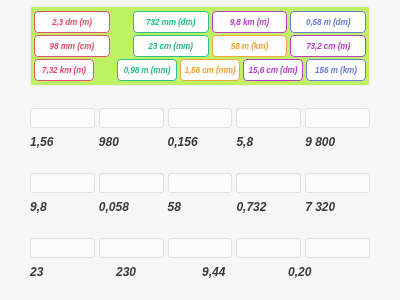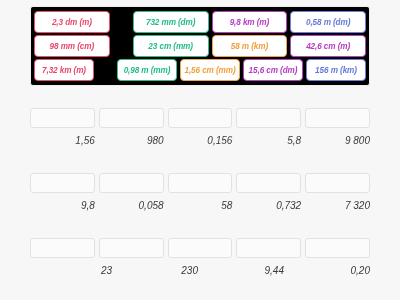--- a/index.html
+++ b/index.html
@@ -21,21 +21,21 @@
     background: #f7f7f7;
   }
 
   
   .tiles-panel {
     position: absolute;
     left: 30px;
     top: 6px;
     width: 340px;
     box-sizing: border-box;
-    background: #000000;
+    background: #bef264;
     border: 1px solid #eeeeee;
     border-radius: 3px;
     padding: 4px 3px;
   }
   .tiles-row {
     display: flex;
     justify-content: space-between;
     gap: 3px;
     margin-bottom: 2px;
   }
@@ -92,24 +92,24 @@
   }
 
   .labels {
     display: flex;
     justify-content: space-between;
     gap: 4px;
     margin-top: 7px;
   }
   .label {
     flex: 1 1 0;
-    text-align: right;
+    text-align: left;
     font-style: italic;
-    font-weight: normal;
-    font-size: 10px;
+    font-weight: bold;
+    font-size: 12px;
     color: #3a3a3a;
     white-space: nowrap;
     user-select: none;
   }
 </style>
 </head>
 <body>
 
 <div id="app">
 
@@ -119,21 +119,21 @@
       <div class="tile c-pink">2,3 dm (m)</div>
       <div class="tile c-green">732 mm (dm)</div>
       <div class="tile c-purple">9,8 km (m)</div>
       <div class="tile c-blue">0,58 m (dm)</div>
     </div>
 
     <div class="tiles-row">
       <div class="tile c-pink">98 mm (cm)</div>
       <div class="tile c-green">23 cm (mm)</div>
       <div class="tile c-orange">58 m (km)</div>
-      <div class="tile c-purple">42,6 cm (m)</div>
+      <div class="tile c-purple">73,2 cm (m)</div>
     </div>
 
     <div class="tiles-row">
       <div class="tile c-pink">7,32 km (m)</div>
       <div class="tile c-green">0,98 m (mm)</div>
       <div class="tile c-orange">1,56 cm (mm)</div>
       <div class="tile c-purple">15,6 cm (dm)</div>
       <div class="tile c-blue">156 m (km)</div>
     </div>
 

